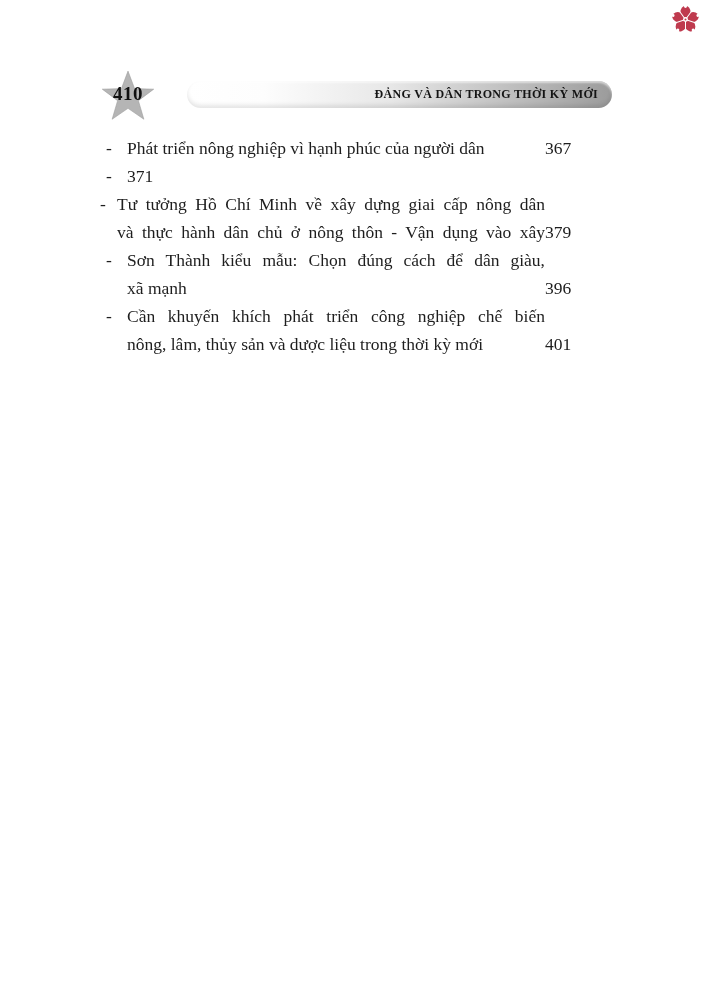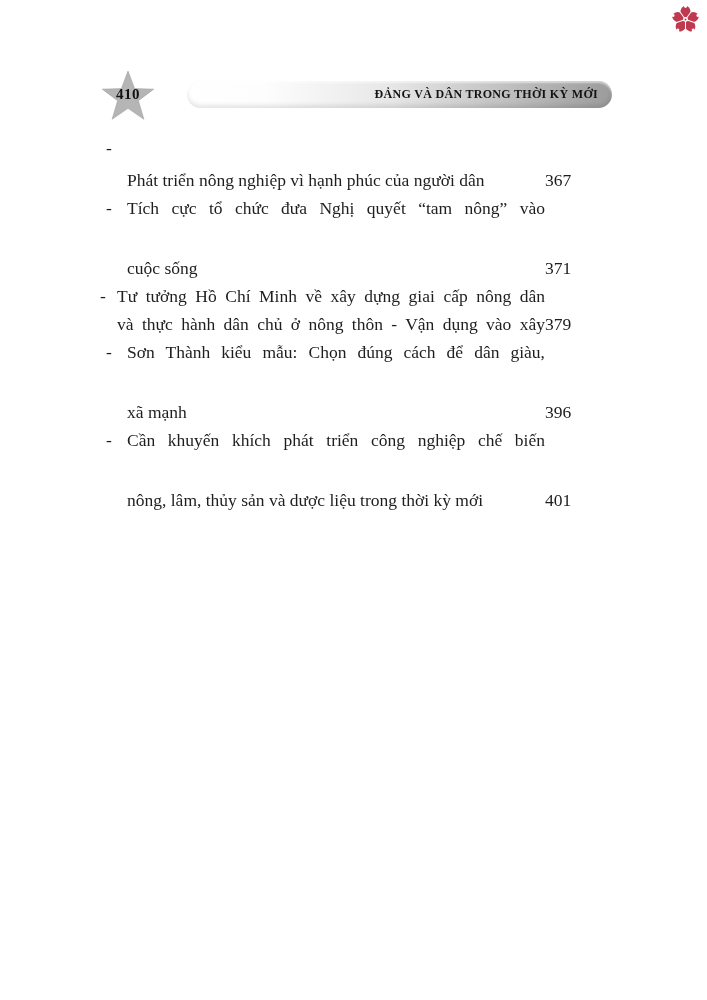--- a/index.html
+++ b/index.html
@@ -29,21 +29,21 @@
     top: 70px;
     width: 56px;
     height: 52px;
   }
   .star-wrap svg { position: absolute; left: 0; top: 0; width: 56px; height: 52px; }
   .page-num-big {
     position: absolute;
     left: 50%;
     top: 46%;
     transform: translate(-50%, -50%);
-    font-size: 15px;
+    font-size: 19px;
     font-weight: bold;
     letter-spacing: 0.5px;
     color: #111;
     white-space: nowrap;
   }
 
   
   .header-bar {
     position: absolute;
     left: 187px;
@@ -88,21 +88,21 @@
     line-height: 28px;
   }
   .entry.tight .bullet { width: 17px; padding-left: 0; }
   .lines { width: 418px; }
   .entry.tight .lines { width: 428px; }
   .line {
     line-height: 28px;
     text-align: justify;
     text-align-last: justify;
   }
-  .line.last { text-align-last: left; margin-top: 32px; }
+  .line.last { text-align-last: left; }
   .pnum {
     flex: 1;
     text-align: left;
     align-self: flex-end;
     line-height: 28px;
   }
 </style>
 </head>
 <body>
 
@@ -149,24 +149,20 @@
   <div class="entry">
     <div class="bullet">-</div>
     <div class="lines">
           <div class="line last">Phát triển nông nghiệp vì hạnh phúc của người dân</div>
         </div>
     <div class="pnum">367</div>
   </div>
 
   <div class="entry">
     <div class="bullet">-</div>
-    <div class="lines">
-          <div class="line">Tích cực tổ chức đưa Nghị quyết “tam nông” vào</div>
-          <div class="line last">cuộc sống</div>
-        </div>
     <div class="pnum">371</div>
   </div>
 
   <div class="entry tight">
     <div class="bullet">-</div>
     <div class="lines">
           <div class="line">Tư tưởng Hồ Chí Minh về xây dựng giai cấp nông dân</div>
           <div class="line">và thực hành dân chủ ở nông thôn - Vận dụng vào xây</div>
         </div>
     <div class="pnum">379</div>

